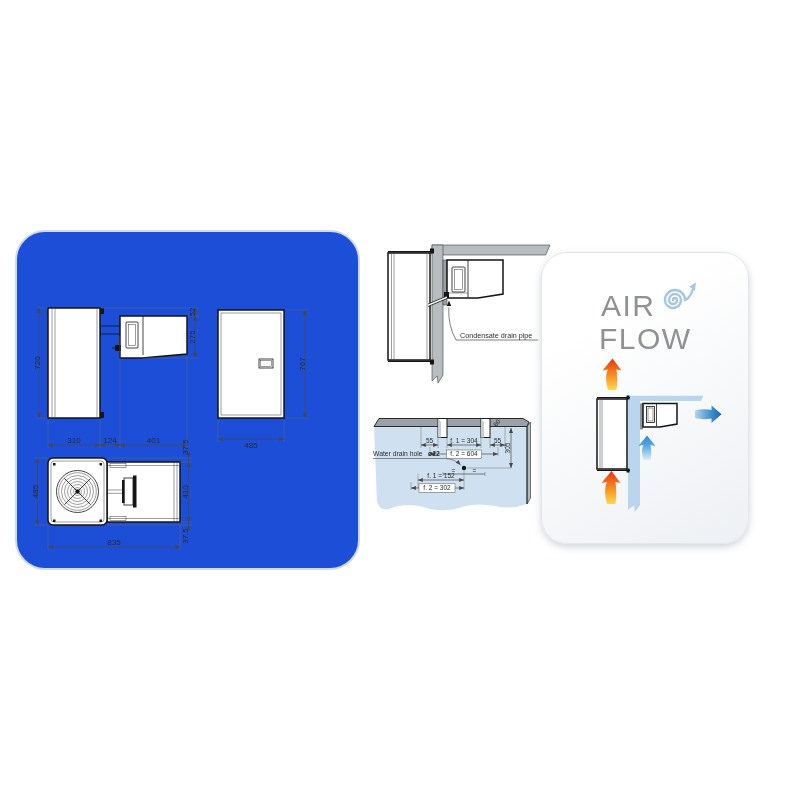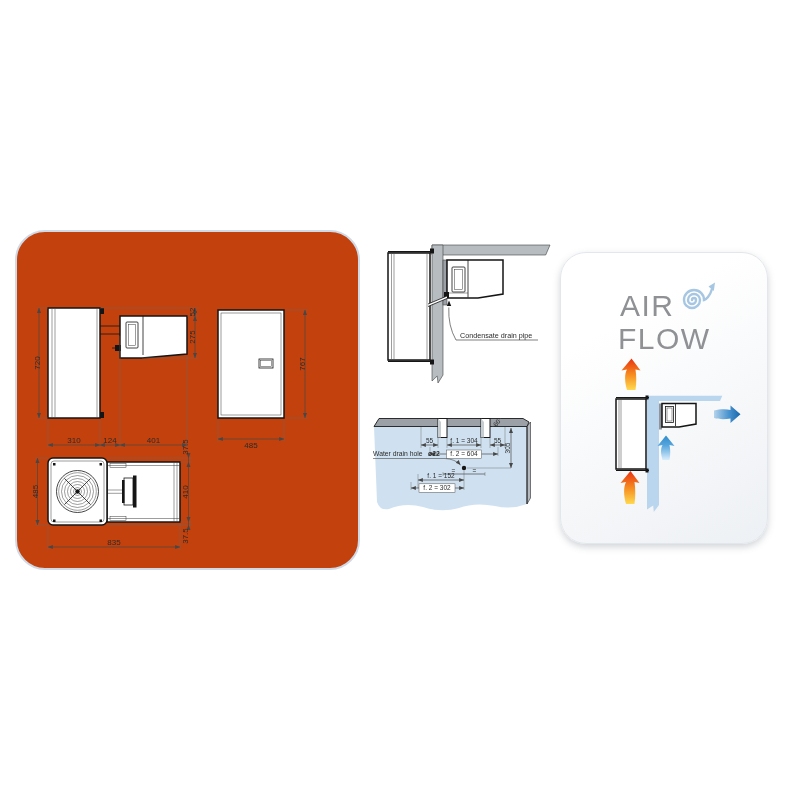--- a/index.html
+++ b/index.html
@@ -1,19 +1,19 @@
 <!DOCTYPE html>
 <html><head>
 <meta charset="utf-8">
 <style>
   html,body{margin:0;padding:0;background:#fff;font-family:"Liberation Sans",sans-serif;}
   #canvas{position:relative;width:800px;height:800px;background:#ffffff;overflow:hidden;}
   .abs{position:absolute;}
-  .panel-left{left:15px;top:230px;width:341px;height:336px;border:2px solid #cfdae6;border-radius:30px;background:#c2410c;}
-  .airflow-card{left:560px;top:252px;width:206px;height:290px;border-radius:26px;
+  .panel-left{left:15px;top:230px;width:341px;height:336px;border:2px solid #cfdae6;border-radius:30px;background:#1d4ed8;}
+  .airflow-card{left:541px;top:252px;width:206px;height:290px;border-radius:26px;
     background:linear-gradient(150deg,#ffffff 25%,#edf0f4 100%);
     border:1px solid #e3e7eb;box-shadow:0 3px 7px rgba(90,100,115,.28);}
   svg text{font-family:"Liberation Sans",sans-serif;}
   .dt{font-size:8px;fill:#2b2b2b;}
   .dts{font-size:6.5px;fill:#2b2b2b;}
   .lbl{font-size:7.2px;fill:#2b2b2b;}
   .lbls{font-size:6.8px;fill:#2b2b2b;}
   .bold{font-weight:bold;}
   .mid{text-anchor:middle;}
   .dl{stroke:#474747;stroke-width:.7;fill:none;}

